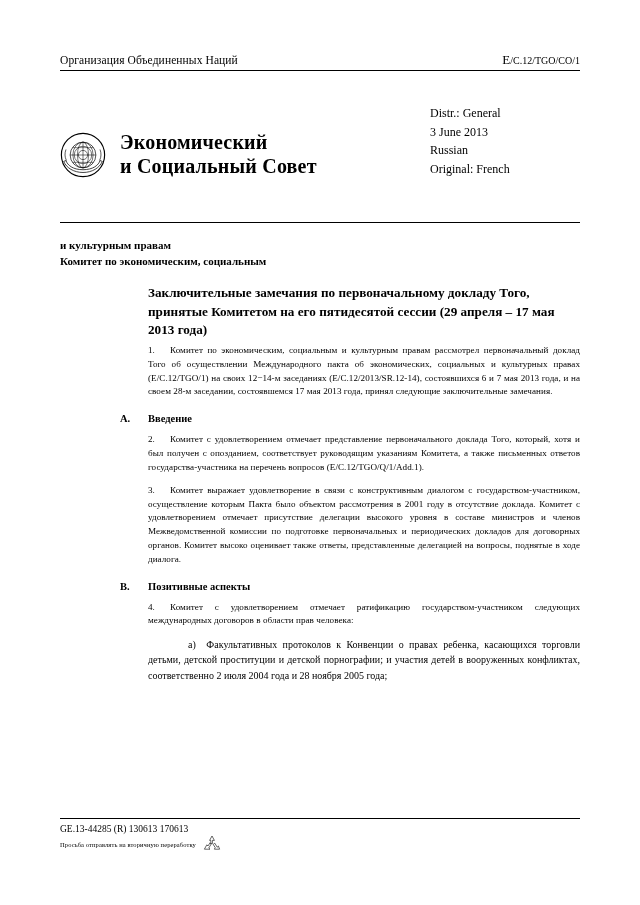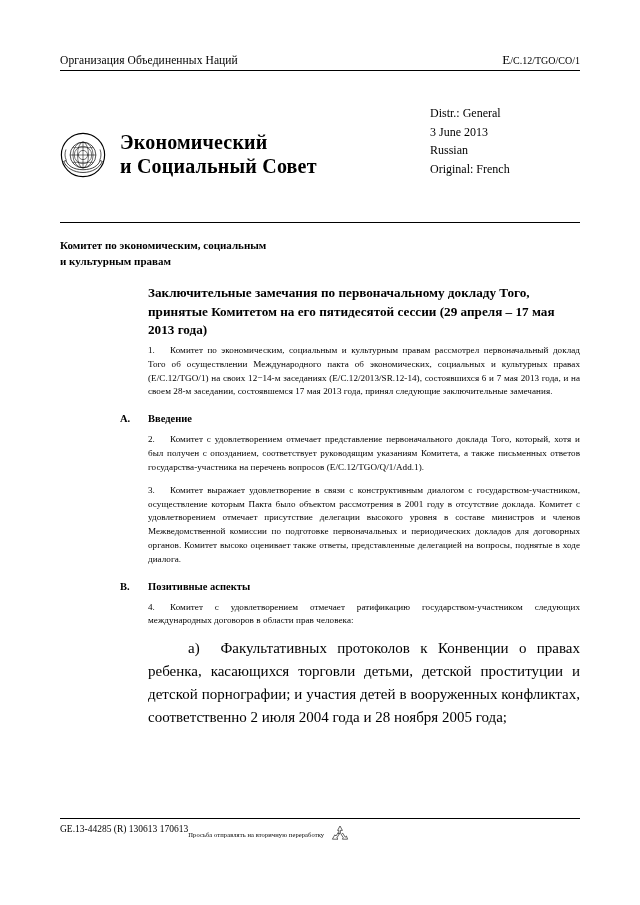--- a/index.html
+++ b/index.html
@@ -148,21 +148,21 @@
   .section-head .letter {
     position: absolute;
     left: 60px;
     top: 0;
     font-weight: bold;
   }
   .sub-para {
     position: relative;
     margin: 0 0 9px 0;
     padding-left: 88px;
-    font-size: 15px;
+    font-size: 10px;
     line-height: 1.52;
     text-align: justify;
   }
   .sub-para .txt {
     display: block;
     text-indent: 40px;
   }
 
   
   .footer-rule {
@@ -171,22 +171,24 @@
     top: 818px;
     width: 520px;
     border-top: 1.1px solid #000;
   }
   .footer {
     position: absolute;
     left: 60px;
     top: 824px;
     width: 520px;
     display: flex;
+    justify-content: space-between;
     align-items: flex-start;
     font-size: 9.5px;
+    flex-direction: column;
   }
   .footer-right {
     display: flex;
     align-items: center;
     gap: 6px;
     font-size: 6.5px;
     letter-spacing: 0.1px;
   }
   .recycle {
     width: 20px;
@@ -230,22 +232,22 @@
       <div>Distr.: General</div>
       <div>3 June 2013</div>
       <div>Russian</div>
       <div>Original: French</div>
     </div>
   </div>
 
   <div class="header-rule2"></div>
 
   <div class="committee">
+    <div>и культурным правам</div>
     <div>Комитет по экономическим, социальным</div>
-    <div>и культурным правам</div>
   </div>
 
   <div class="doc-title">Заключительные замечания по первоначальному докладу Того, принятые Комитетом на его пятидесятой сессии (29 апреля – 17 мая 2013 года)</div>
 
   <div class="content">
 
     <div class="para">
       <span class="num">1.</span>
       <span class="txt">Комитет по экономическим, социальным и культурным правам рассмотрел первоначальный доклад Того об осуществлении Международного пакта об экономических, социальных и культурных правах (E/C.12/TGO/1) на своих 12−14-м заседаниях (E/C.12/2013/SR.12-14), состоявшихся 6 и 7 мая 2013 года, и на своем 28-м заседании, состоявшемся 17 мая 2013 года, принял следующие заключительные замечания.</span>
     </div>

